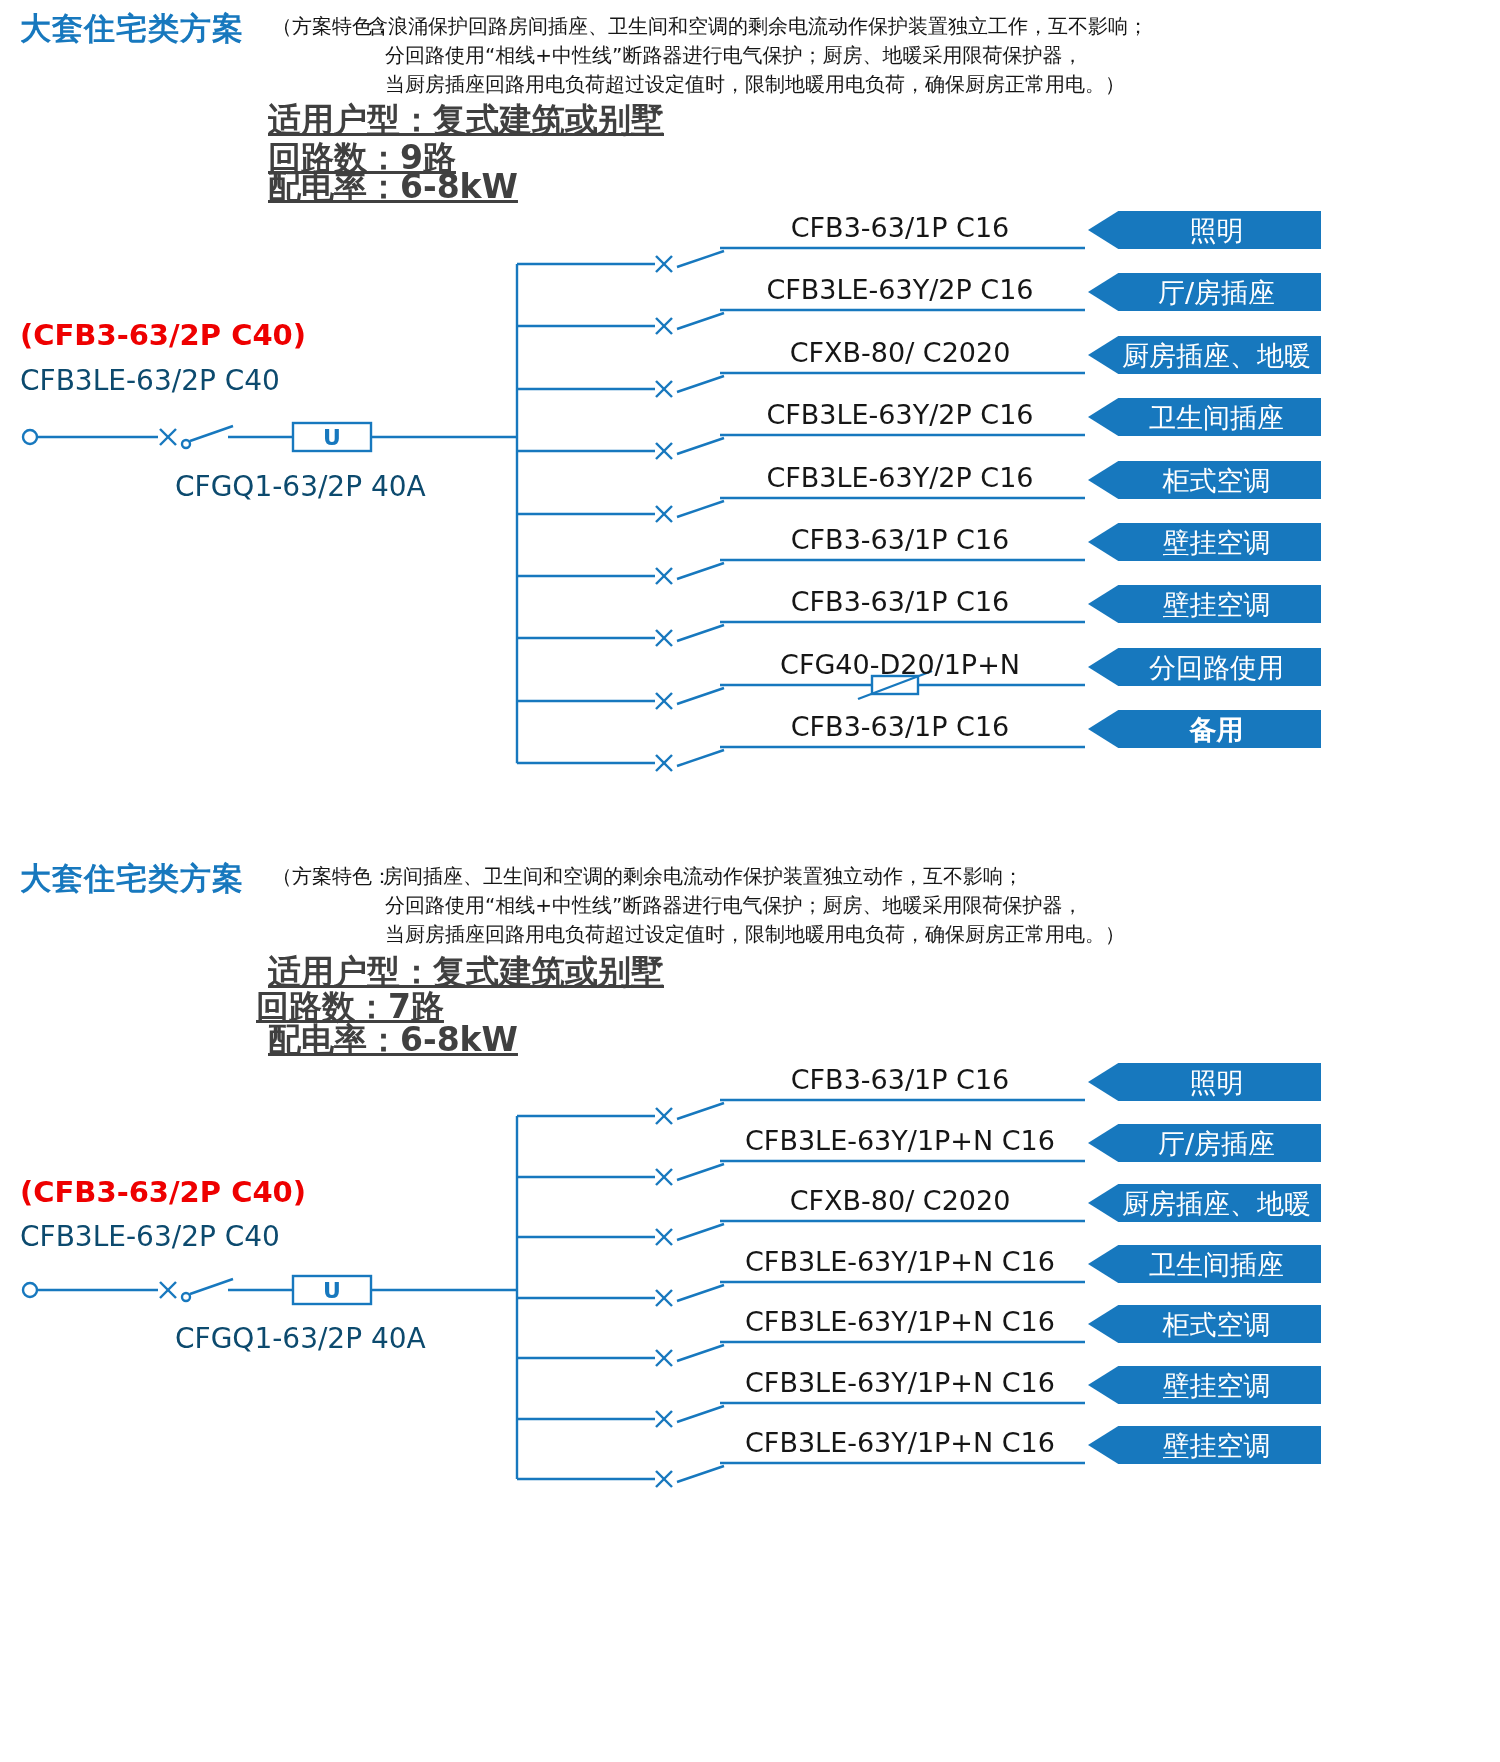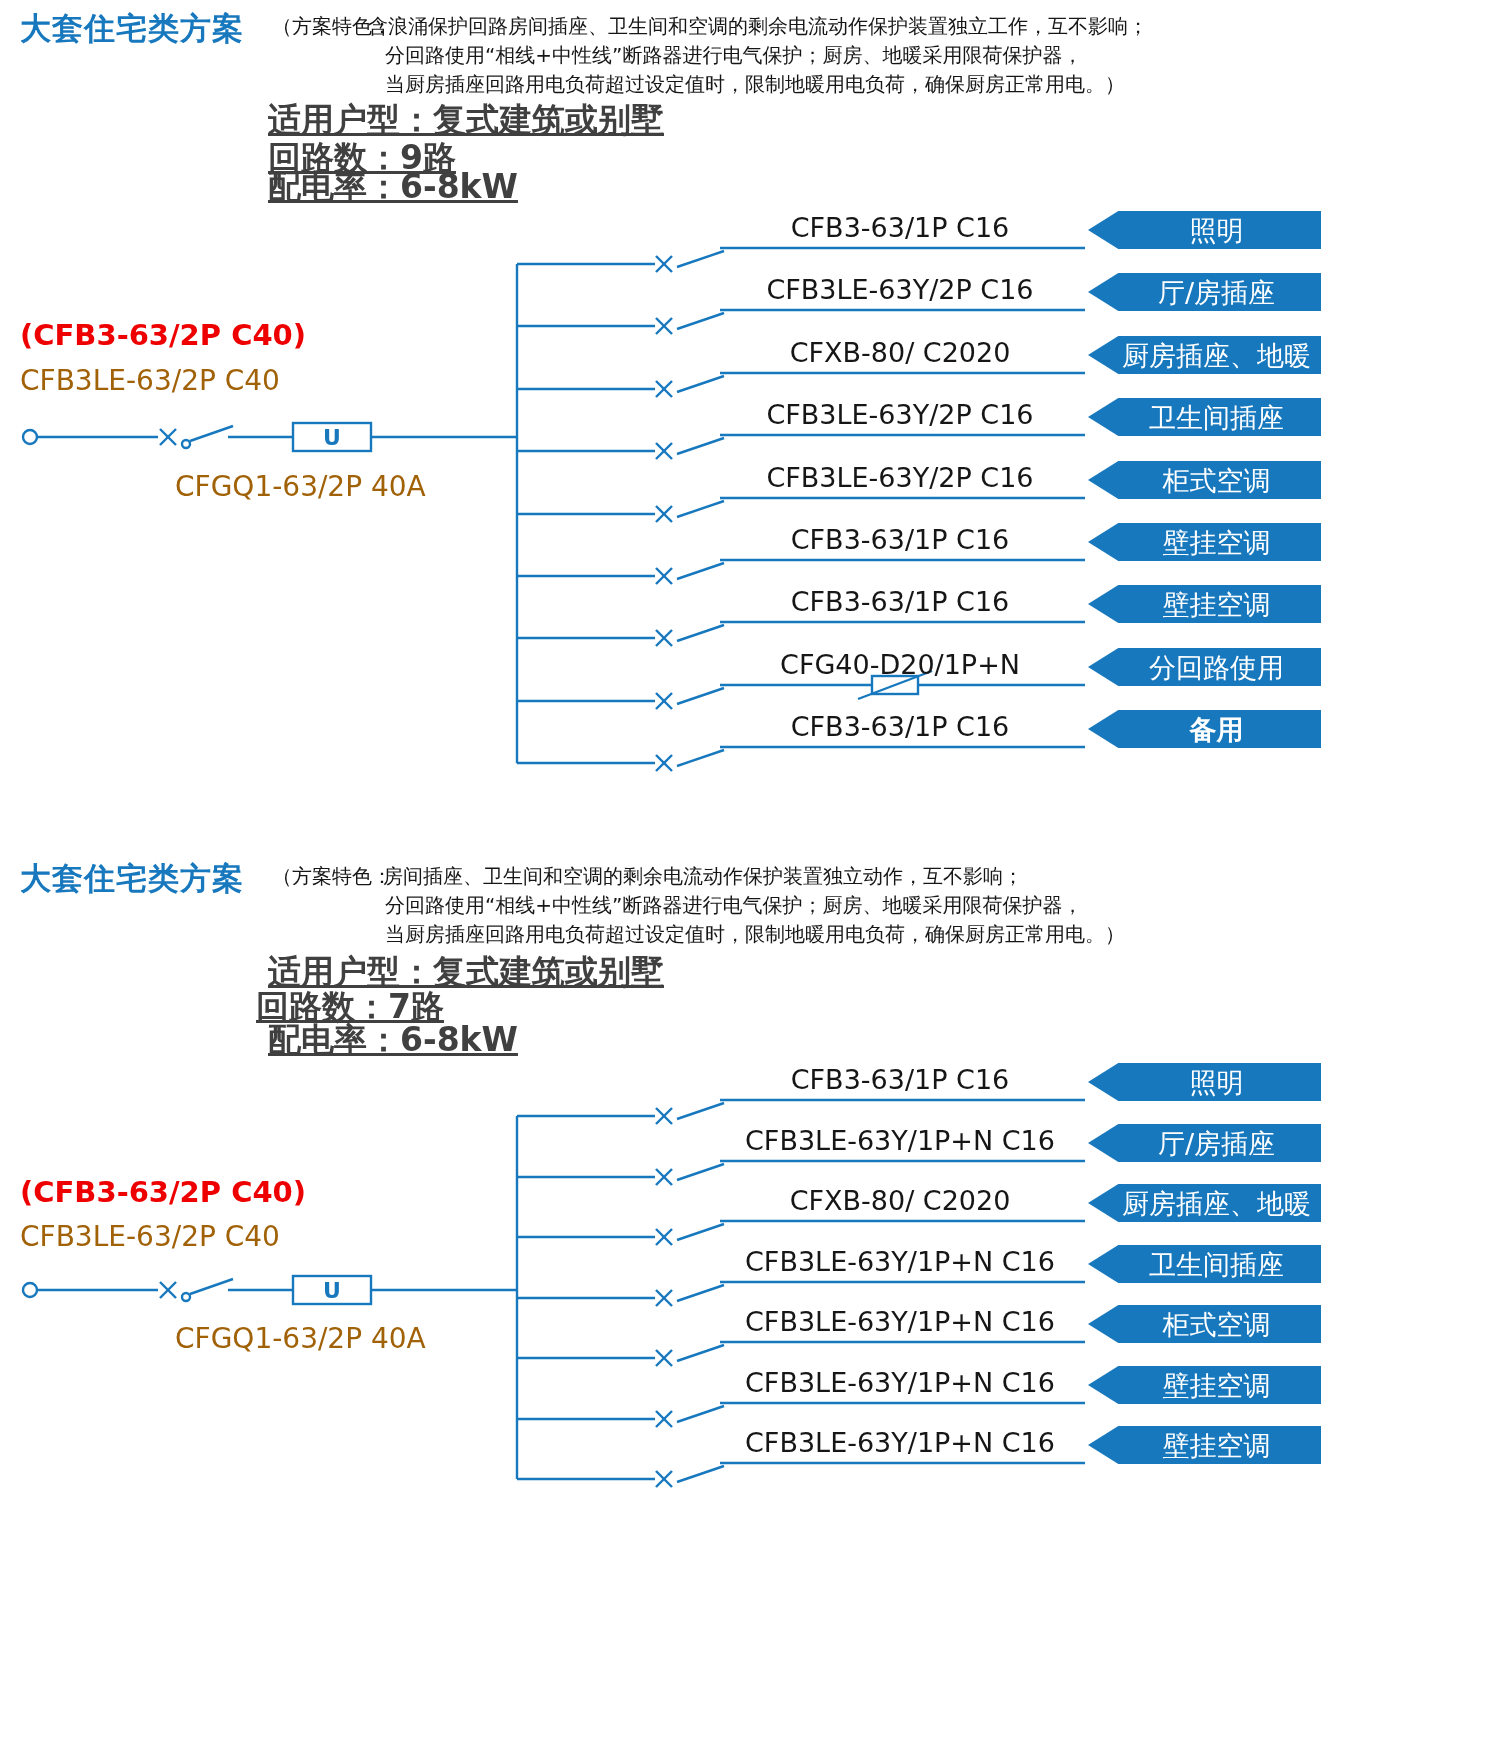--- a/index.html
+++ b/index.html
@@ -10,21 +10,21 @@
     color:#111;
     overflow:hidden;
   }
   .abs{position:absolute;white-space:nowrap;}
   .scheme-title{
     font-size:31px;font-weight:bold;color:#1778be;letter-spacing:1px;
   }
   .features{font-size:20px;color:#161616;line-height:29px;}
   .info-row{font-size:33px;font-weight:bold;color:#404040;text-decoration:underline;}
   .red-label{font-size:29px;font-weight:bold;color:#ee0000;}
-  .model-label{font-size:28px;color:#a16207;}
+  .model-label{font-size:28px;color:#0c4a6e;}
   .branch-label{
     position:absolute;left:700px;width:400px;text-align:center;
     font-size:27px;color:#161616;white-space:nowrap;
   }
   .branch-tag{
     position:absolute;left:1088px;width:233px;height:38px;
     background:#1778be;color:#ffffff;
     clip-path:polygon(0 50%,13% 0,100% 0,100% 100%,13% 100%);
     display:flex;align-items:flex-end;justify-content:center;
     font-size:27px;white-space:nowrap;

